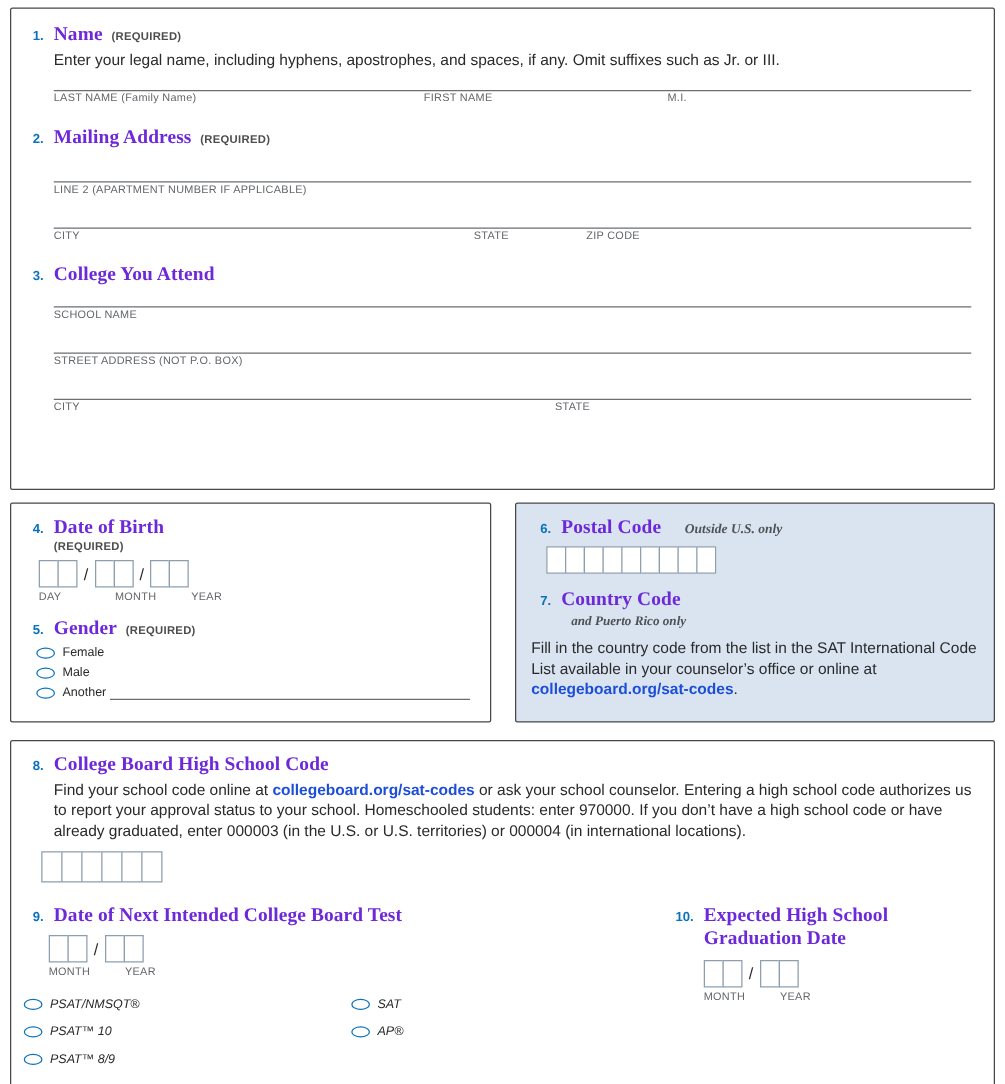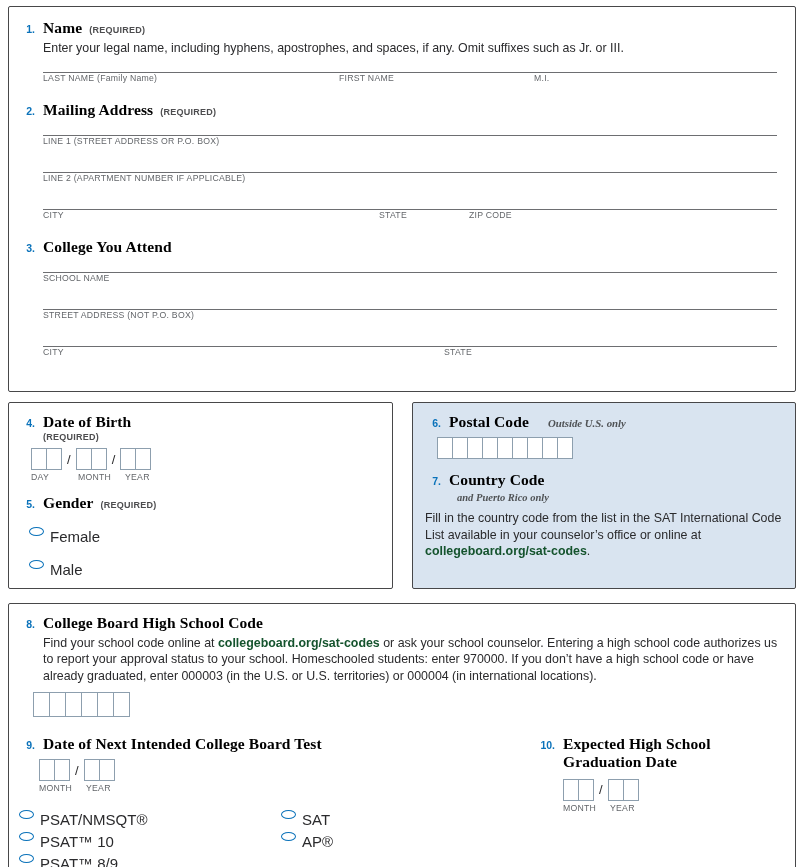--- a/index.html
+++ b/index.html
@@ -26,21 +26,21 @@
 
   
   .sechead { display:flex; align-items:baseline; }
   .num {
     flex:none; min-width:16px; text-align:right;
     color:#0a72ba; font-weight:bold; font-size:10.5px; margin-right:8px;
   }
   .num-wide { min-width:22px;text-align:right; }
   .title {
     font-family:"Liberation Serif", serif;
-    font-weight:bold; color:#000000; font-size:15.5px; letter-spacing:.1px;
+    font-weight:bold; color:#6d28d9; font-size:15.5px; letter-spacing:.1px;
   }
   .title-wrap { max-width:190px; line-height:1.15; display:inline-block; }
   .req {
     font-size:9px; font-weight:bold; color:#4d4d4f;
     margin-left:7px; letter-spacing:.25px;
   }
   .indent   { margin-left:24px; }
   .indent30 { margin-left:30px; }
 
   .body-text { margin:3px 0 0 24px; line-height:1.32; }
@@ -62,47 +62,48 @@
   .cells { display:flex; align-items:center; }
   .boxgroup { display:flex; }
   .cell {
     width:16px; height:22px; border:1px solid #8d9fae; background:#fff;
     display:inline-block;
   }
   .cell + .cell { margin-left:-1px; }
   .lg .cell { width:17px; height:25px; }
   .slash { margin:0 5px; font-size:13px; color:#2a2a2c; }
   .datelabels { display:flex; margin-top:2px; }
-  .datelabels .lbl { width:47px; }
+  .datelabels .lbl { width:61px; }
 
   
   .opt { display:flex; align-items:center; margin-top:5px; }
   .bubble {
     flex:none; width:15px; height:9px; background:#fff;
     border:1.3px solid #0a72ba; border-radius:50%; margin-right:6px;
   }
-  .opt-label { font-size:15px;margin-top:11px; }
+  .opt-label { font-size:10px; }
   .fill-line { flex:1; border-bottom:1px solid #6d6e71; height:11px; margin:0 2px 0 3px; }
 
   .optgrid {
     display:grid; grid-template-columns:262px 262px;
     grid-template-rows:repeat(3, 22px); grid-auto-flow:column;
     margin-top:10px;
+    font-style:italic;
   }
   .optgrid .opt { margin-top:0; }
 
   
   .inote {
     font-family:"Liberation Serif", serif; font-style:italic; font-weight:bold;
     font-size:10.8px; color:#4f5255;
   }
   .inote-block { margin:2px 0 0 32px; line-height:1.25; font-size:10.5px; }
   .note-gap { margin-left:19px; }
 
-  .blink { color:#14532d; font-weight:bold; }
+  .blink { color:#1d4ed8; font-weight:bold; }
 
   
   .row9-10 { display:flex; margin-top:18px; }
   .col9  { width:514px; }
   .col10 { flex:1; }
   .mt6 { margin-top:6px; }
   .mt8 { margin-top:8px; }
   .ml10 { margin-left:10px; }
   .ml12 { margin-left:12px; }
   .ml14 { margin-left:14px; }
@@ -134,26 +135,20 @@
       </div>
     </section>
 
     <section style="margin-top:18px">
       <div class="sechead">
         <span class="num">2.</span>
         <span class="title">Mailing Address</span>
         <span class="req">(REQUIRED)</span>
       </div>
       <div class="indent">
-        <div class="fieldrow">
-          <div class="rule"></div>
-          <div class="labels">
-            <span class="lbl">LINE 1 (STREET ADDRESS OR P.O. BOX)</span>
-          </div>
-        </div>
         <div class="fieldrow gap">
           <div class="rule"></div>
           <div class="labels">
             <span class="lbl">LINE 2 (APARTMENT NUMBER IF APPLICABLE)</span>
           </div>
         </div>
         <div class="fieldrow gap">
           <div class="rule"></div>
           <div class="labels">
             <span class="lbl w-city1">CITY</span>
@@ -232,20 +227,25 @@
           <span class="req">(REQUIRED)</span>
         </div>
         <div class="ml10">
           <div class="opt">
             <span class="bubble"></span>
             <span class="opt-label">Female</span>
           </div>
           <div class="opt">
             <span class="bubble"></span>
             <span class="opt-label">Male</span>
+          </div>
+          <div class="opt">
+            <span class="bubble"></span>
+            <span class="opt-label">Another</span>
+            <span class="fill-line"></span>
           </div>
         </div>
       </section>
     </div>
 
     <div class="panel panel-intl">
       <section>
         <div class="sechead">
           <span class="num">6.</span>
           <span class="title">Postal Code</span>

